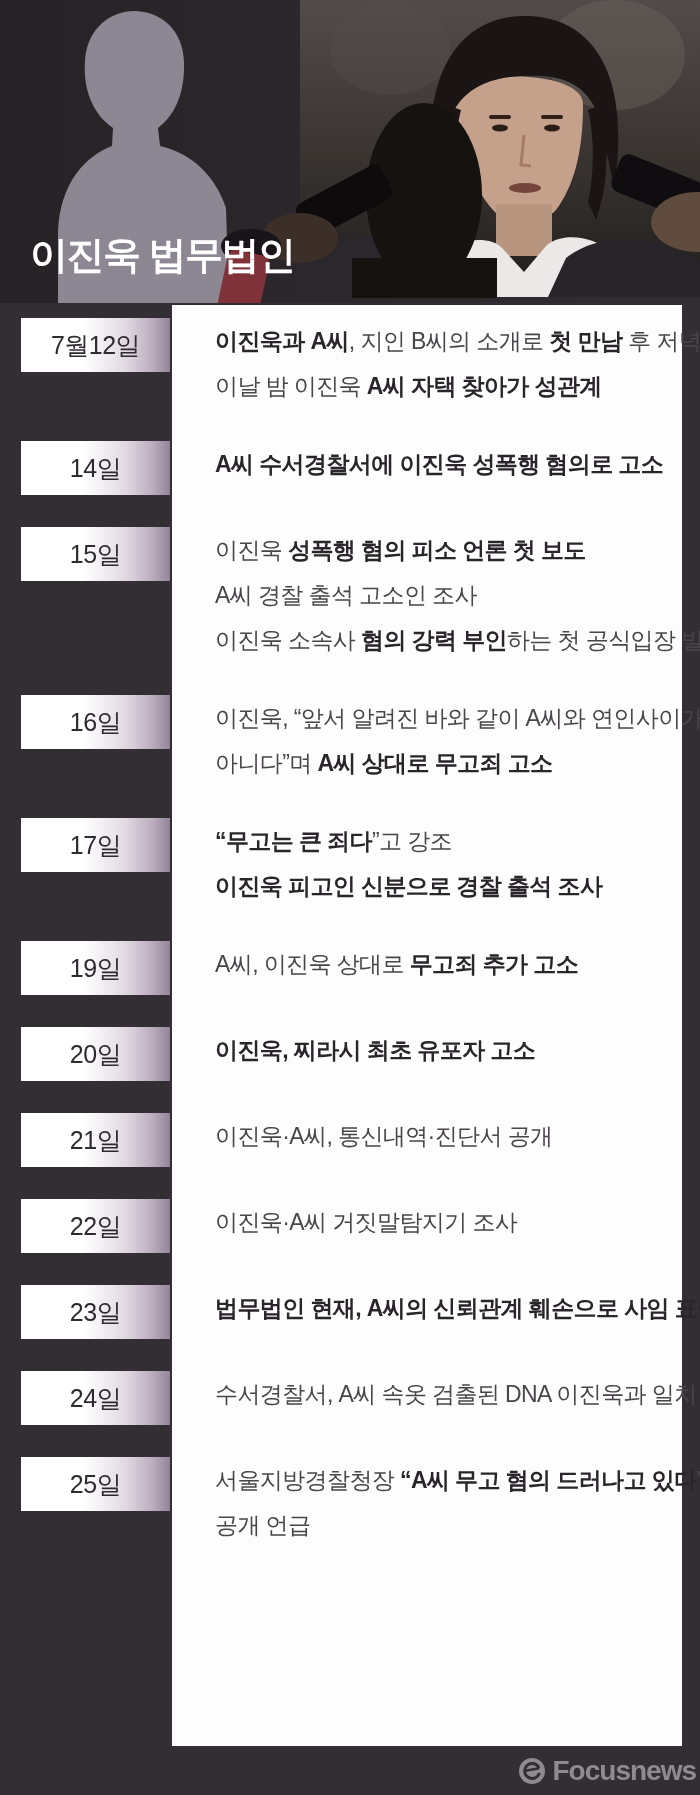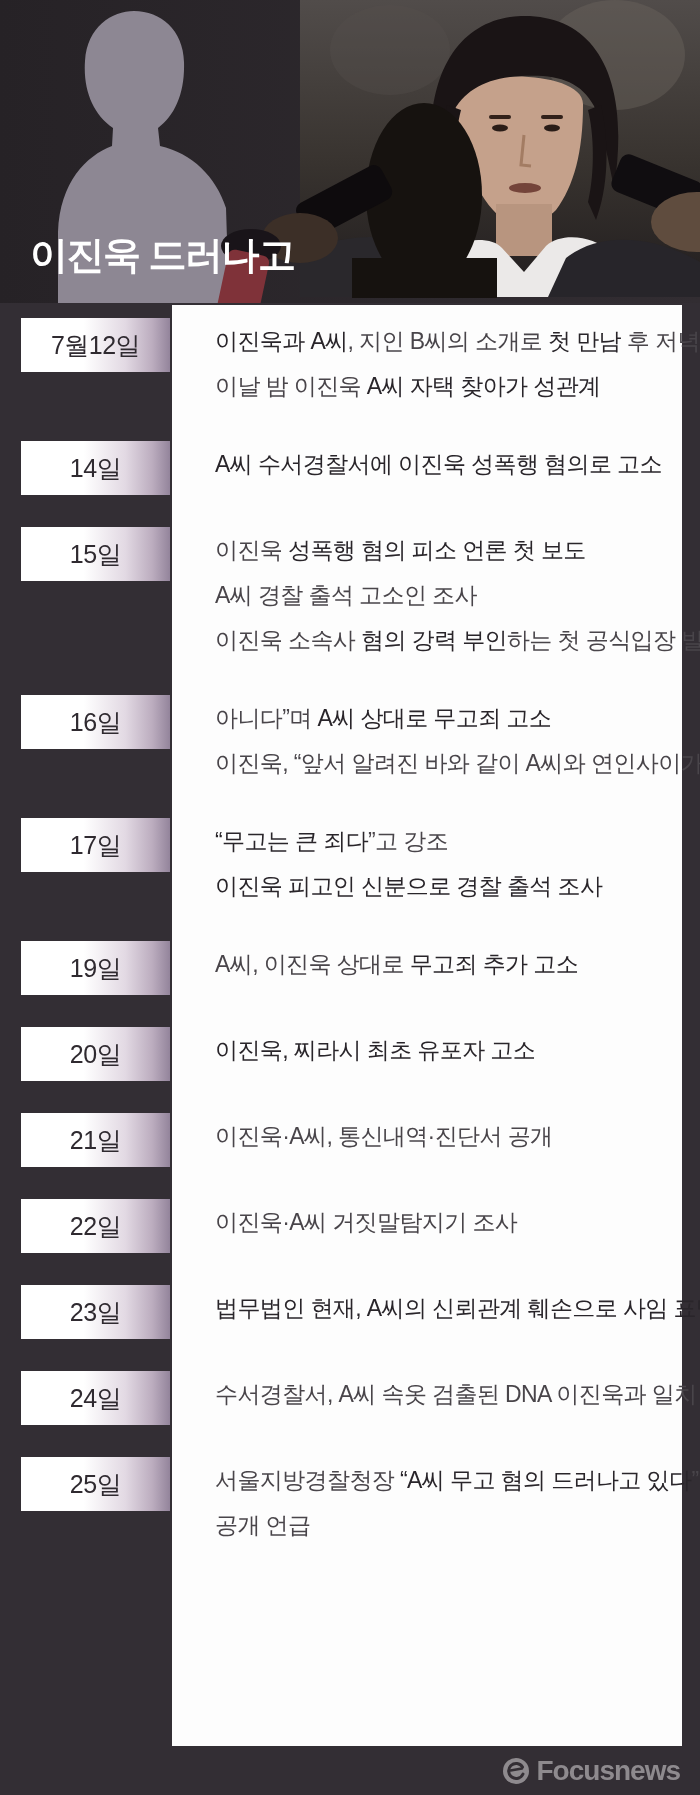--- a/index.html
+++ b/index.html
@@ -35,25 +35,25 @@
     font-size:25px;letter-spacing:-0.5px;
     color:var(--date-text,#2f2a30);
     background:linear-gradient(90deg,#ffffff 0%,#ffffff 42%,#e2d9e3 70%,#bcadbf 88%,var(--date-gradient-end,#93849b) 100%);
   }
   .entry-lines{margin-left:45px;padding-top:1px;min-width:0;}
   .line{
     height:45px;line-height:45px;white-space:nowrap;
     font-size:23px;letter-spacing:-0.6px;
     color:var(--text-regular,#49454a);
   }
-  .line b{color:var(--text-bold,#29252a);font-weight:normal;text-align:center;}
+  .line b{color:var(--text-bold,#29252a);font-weight:bold;text-align:center;}
 
   
   .footer-logo{
-    position:absolute;top:1756px;right:20px;height:30px;
+    position:absolute;top:1756px;right:4px;height:30px;
     display:flex;align-items:center;
     color:var(--logo,#8e8a8e);
   }
   .footer-logo .icon{margin-right:6px;display:block;}
   .logo-word{font-size:28px;font-weight:bold;letter-spacing:-1px;}
   .logo-word + .logo-word{margin-left:0;}
 </style>
 </head>
 <body>
 
@@ -110,21 +110,21 @@
       </g>
       <ellipse cx="697" cy="222" rx="46" ry="30" fill="#5f4c3e"></ellipse>
 
       <path fill="#8d8793" d="M58 303 L58 232 C60 182 86 156 112 146 L113 128 C93 114 83 90 85 61 C87 27 112 11 134 11 C161 11 183 30 184 62 C185 93 175 115 158 128 L160 146 C192 153 216 177 226 208 L229 303 Z"></path>
 
       <ellipse cx="251" cy="246" rx="30" ry="17" fill="#191419"></ellipse>
       <g transform="rotate(12 243 285)">
         <rect x="222" y="252" width="42" height="66" rx="7" fill="#7f3239"></rect>
       </g>
     </svg>
-    <div class="title">이진욱 드러나고</div>
+    <div class="title">이진욱 법무법인</div>
   </div>
 
   <div class="panel"></div>
 
   <div class="timeline">
       <div class="entry">
         <div class="date-box">7월12일</div>
         <div class="entry-lines">
           <div class="line"><b>이진욱과 A씨</b><span>, 지인 B씨의 소개로 </span><b>첫 만남</b><span> 후 저녁식사</span></div>
           <div class="line"><span>이날 밤 이진욱 </span><b>A씨 자택 찾아가 성관계</b></div>
@@ -140,22 +140,22 @@
         <div class="date-box">15일</div>
         <div class="entry-lines">
           <div class="line"><span>이진욱 </span><b>성폭행 혐의 피소 언론 첫 보도</b></div>
           <div class="line"><span>A씨 경찰 출석 고소인 조사</span></div>
           <div class="line"><span>이진욱 소속사 </span><b>혐의 강력 부인</b><span>하는 첫 공식입장 발표</span></div>
         </div>
       </div>
       <div class="entry">
         <div class="date-box">16일</div>
         <div class="entry-lines">
+          <div class="line"><span>이진욱, “앞서 알려진 바와 같이 A씨와 연인사이가</span></div>
           <div class="line"><span>아니다”며 </span><b>A씨 상대로 무고죄 고소</b></div>
-          <div class="line"><span>이진욱, “앞서 알려진 바와 같이 A씨와 연인사이가</span></div>
         </div>
       </div>
       <div class="entry">
         <div class="date-box">17일</div>
         <div class="entry-lines">
           <div class="line"><b>“무고는 큰 죄다</b><span>”고 강조</span></div>
           <div class="line"><b>이진욱 피고인 신분으로 경찰 출석 조사</b></div>
         </div>
       </div>
       <div class="entry">

